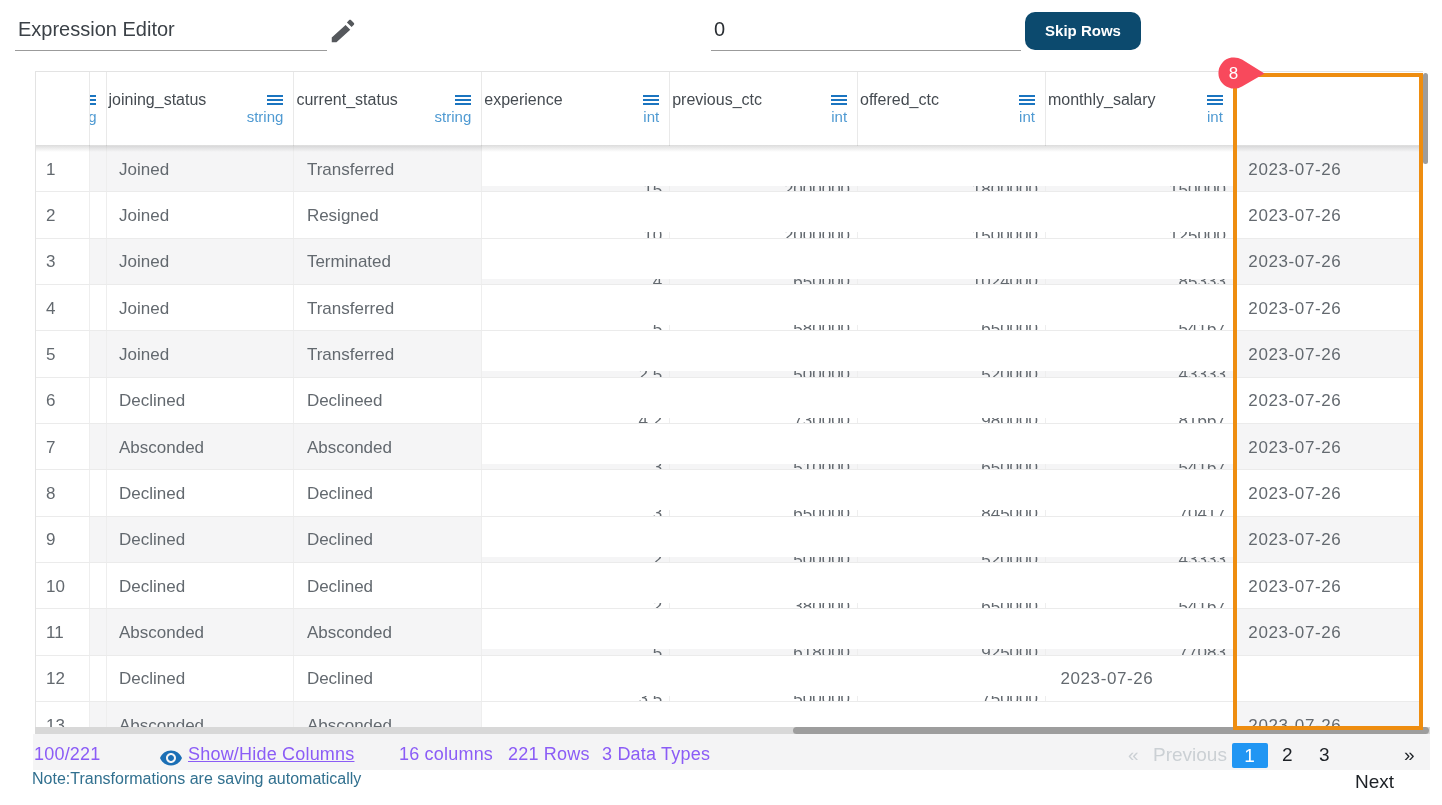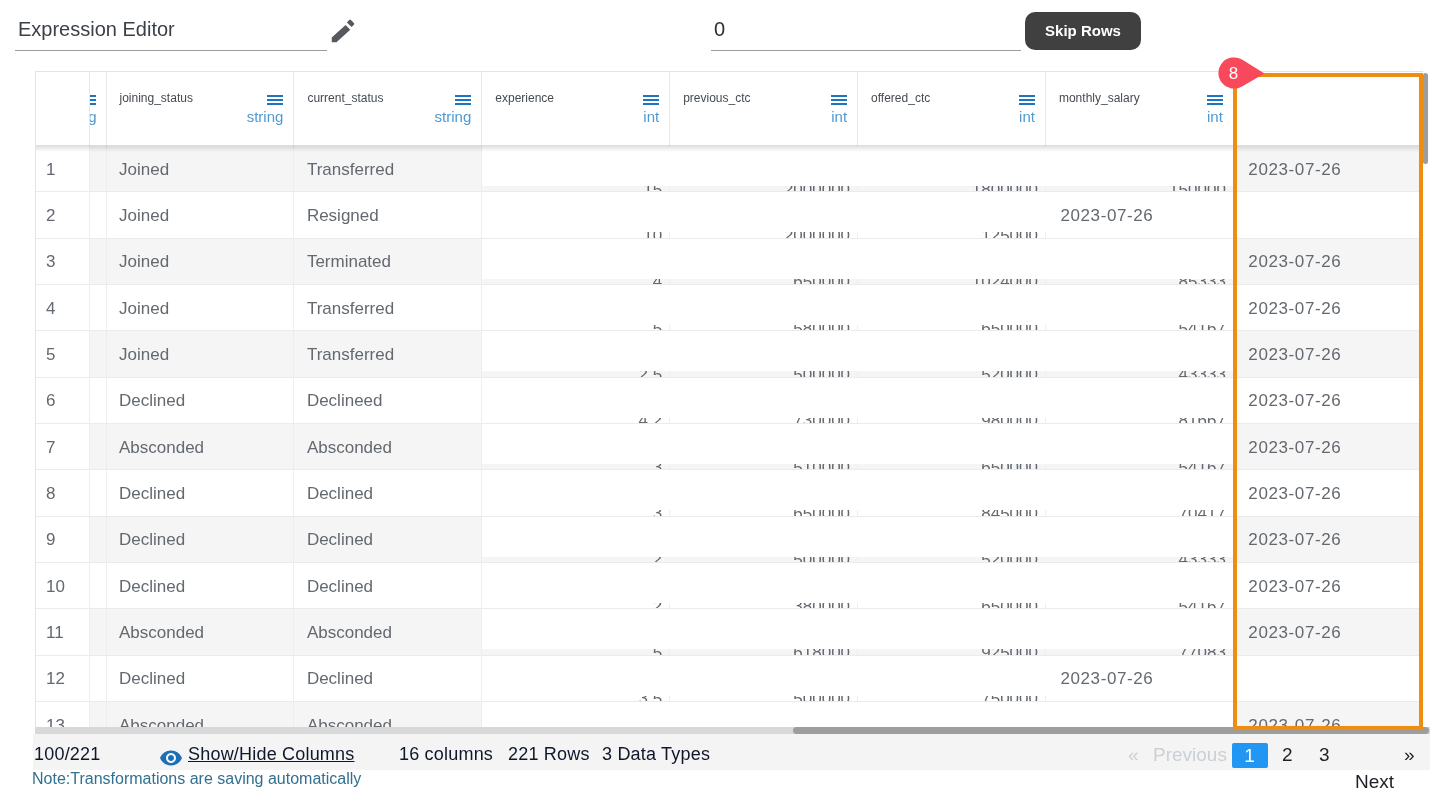--- a/index.html
+++ b/index.html
@@ -4,27 +4,27 @@
 <style>
   * { margin:0; padding:0; box-sizing:border-box; }
   html,body { width:1442px; height:805px; background:#fff; font-family:"Liberation Sans", sans-serif; overflow:hidden; }
   .abs { position:absolute; }
 
   
   #title { left:18px; top:18px; font-size:20px; color:#3b4147; }
   #uline1 { left:15px; top:49.5px; width:312px; height:1px; background:#9b9b9b; }
   #zero { left:714px; top:18px; font-size:20px; color:#2a2e33; }
   #uline2 { left:711px; top:49.5px; width:310px; height:1px; background:#9b9b9b; }
-  #skipbtn { left:1025px; top:12px; width:116px; height:38px; background:#404040; border-radius:10px; color:#fff; font-size:15px; font-weight:700; text-align:center; line-height:38px; }
+  #skipbtn { left:1025px; top:12px; width:116px; height:38px; background:#0c4a6e; border-radius:10px; color:#fff; font-size:15px; font-weight:700; text-align:center; line-height:38px; }
 
   
   #tbl { left:35px; top:71px; width:1388px; height:663px; background:#fff; border-top:1px solid #e3e3e3; border-left:1px solid #e3e3e3; overflow:hidden; }
   .hrow { display:flex; height:74px; }
   .hcell { position:relative; border-right:1.5px solid #e9e9e9; background:#fff; flex:none; }
-  .hname { position:absolute; left:13px; top:88px; font-size:12px; color:#454b51;text-align:center; }
+  .hname { position:absolute; left:2px; top:88px; font-size:16px; color:#454b51;text-align:center; }
   .hcell .hname { top:19px; }
   .burger { position:absolute; right:10px; top:23px; width:16px; height:10px; }
   .burger div { height:1.5px; background:#1b75c0; margin-bottom:2.7px; }
   .htype { position:absolute; right:10px; top:36px; font-size:15px; color:#4f9ad2; }
   .row { display:flex; height:46.33px; border-bottom:1px solid #ebebeb; }
   .cell { flex:none; font-size:17px; color:#63696f; border-right:1.5px solid #eeeeee; display:flex; align-items:center; padding:2px 8.5px 0 12.5px; white-space:nowrap; overflow:hidden; }
   .num { justify-content:flex-end; padding-right:7px;margin-top:40px; }
   .odd .cell { background:#f5f5f6; }
   .odd .c0 { background:#fff; }
   .c0 { width:54px; padding-left:10px; }
@@ -35,21 +35,21 @@
   
   #obox { left:1233px; top:73px; width:190px; height:657px; border:4px solid #ee8d10; z-index:5; }
 
   
   #vthumb { left:1423px; top:73px; width:5px; height:91px; background:#9d9d9d; border-radius:2.5px; z-index:6; }
   #htrack { left:35px; top:726.5px; width:1395px; height:7px; background:#d8d8d8; }
   #hthumb { left:793px; top:726.5px; width:636px; height:7px; background:#9d9d9d; border-radius:3.5px; }
 
   
   #fbar { left:33px; top:733.5px; width:1397px; height:36px; background:#f4f4f5; }
-  .flink { color:#0f172a; font-size:18px; top:744px; letter-spacing:0.2px; }
+  .flink { color:#8b5cf6; font-size:18px; top:744px; letter-spacing:0.2px; }
   #note { left:32px; top:770px; font-size:16px; color:#31708f; }
   .pgrey { color:#cbd0d4; }
   .pdark { color:#1d2126; }
   .pg { font-size:19px; top:744px; }
   #pg1 { left:1231.5px; top:743px; width:36px; height:25px; background:#2196f3; color:#fff; font-size:19px; text-align:center; line-height:25px; border-radius:2px; }
 </style>
 </head>
 <body>
   <div id="title" class="abs">Expression Editor</div>
   <div id="uline1" class="abs"></div>
@@ -137,20 +137,21 @@
       <div class="cell cw num">150000</div>
       <div class="cell cw" style="padding-left:14.5px; letter-spacing:0.6px; border-right:none">2023-07-26</div>
     </div>
     <div class="row">
       <div class="cell c0">2</div>
       <div class="cell c1"></div>
       <div class="cell cw">Joined</div>
       <div class="cell cw">Resigned</div>
       <div class="cell cw num">10</div>
       <div class="cell cw num">2000000</div>
+      <div class="cell cw num">1500000</div>
       <div class="cell cw num">125000</div>
       <div class="cell cw" style="padding-left:14.5px; letter-spacing:0.6px; border-right:none">2023-07-26</div>
     </div>
     <div class="row odd">
       <div class="cell c0">3</div>
       <div class="cell c1"></div>
       <div class="cell cw">Joined</div>
       <div class="cell cw">Terminated</div>
       <div class="cell cw num">4</div>
       <div class="cell cw num">650000</div>

